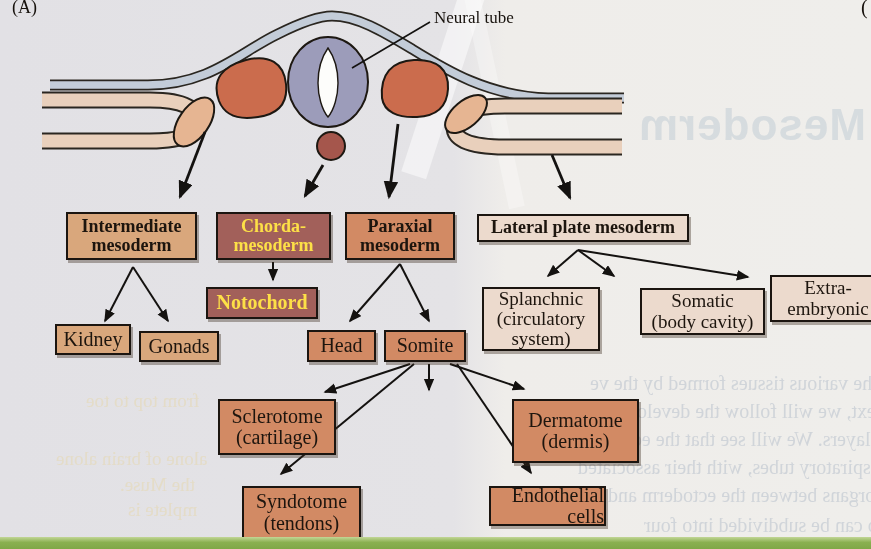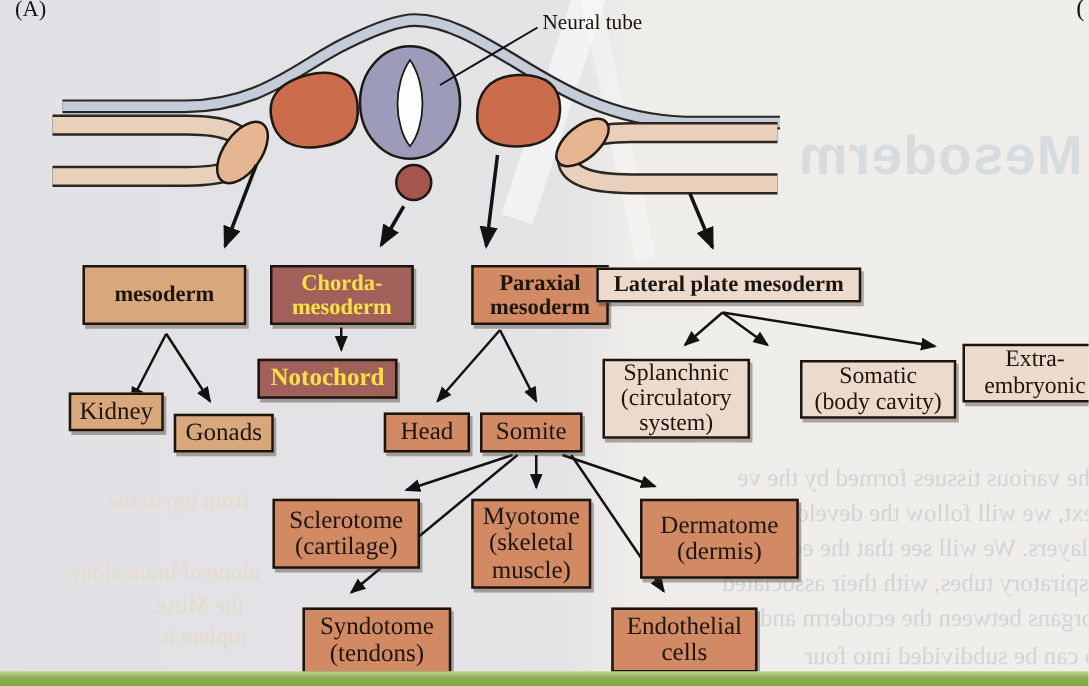--- a/index.html
+++ b/index.html
@@ -114,38 +114,39 @@
       <line x1="450" y1="364" x2="524" y2="389" marker-end="url(#ah)"></line>
       <line x1="457" y1="364" x2="531" y2="473" marker-end="url(#ah)"></line>
     </g>
   </svg>
 
   <div class="fig-label" style="left:12px;top:-3px;font-size:18px;">(A)</div>
   <div class="fig-label" style="left:861px;top:-4px;font-size:20px;">(</div>
   <div class="fig-label" style="left:434px;top:8px;font-size:17px;font-weight:normal;">Neural tube</div>
 
   <div class="box tan bold f18" style="left:66px;top:212px;width:131px;height:48px;">
+    <span>Intermediate</span>
     <span>mesoderm</span>
   </div>
   <div class="box mauve bold f18" style="left:216px;top:212px;width:115px;height:48px;">
     <span>Chorda-</span>
     <span>mesoderm</span>
   </div>
-  <div class="box salmon bold f18" style="left:345px;top:212px;width:110px;height:48px;margin-left:32px;">
+  <div class="box salmon bold f18" style="left:345px;top:212px;width:110px;height:48px;">
     <span>Paraxial</span>
     <span>mesoderm</span>
   </div>
   <div class="box pale bold f18" style="left:477px;top:214px;width:212px;height:28px;">
     <span>Lateral plate mesoderm</span>
   </div>
 
   <div class="box mauve bold f20" style="left:206px;top:287px;width:112px;height:32px;">
     <span>Notochord</span>
   </div>
-  <div class="box tan f20" style="left:55px;top:314px;width:76px;height:31px;">
+  <div class="box tan f20" style="left:55px;top:324px;width:76px;height:31px;">
     <span>Kidney</span>
   </div>
   <div class="box tan f20" style="left:139px;top:331px;width:80px;height:31px;">
     <span>Gonads</span>
   </div>
   <div class="box salmon f20" style="left:307px;top:330px;width:69px;height:32px;">
     <span>Head</span>
   </div>
   <div class="box salmon f20" style="left:384px;top:330px;width:82px;height:32px;">
     <span>Somite</span>
@@ -161,32 +162,27 @@
   </div>
   <div class="box pale f19" style="left:747px;top:275px;width:116px;height:47px;margin-left:23px;">
     <span>Extra-</span>
     <span>embryonic</span>
   </div>
 
   <div class="box salmon f20" style="left:218px;top:399px;width:118px;height:56px;">
     <span>Sclerotome</span>
     <span>(cartilage)</span>
   </div>
-  <div class="box salmon f20" style="left:377px;top:399px;width:96px;height:72px;">
-    <span>Myotome</span>
-    <span>(skeletal</span>
-    <span>muscle)</span>
-  </div>
   <div class="box salmon f20" style="left:512px;top:399px;width:127px;height:64px;">
     <span>Dermatome</span>
     <span>(dermis)</span>
   </div>
   <div class="box salmon f20" style="left:242px;top:486px;width:119px;height:53px;">
     <span>Syndotome</span>
     <span>(tendons)</span>
   </div>
-  <div class="box salmon f20" style="left:489px;top:486px;width:117px;height:52px;">
+  <div class="box salmon f20" style="left:489px;top:486px;width:117px;height:40px;align-items:flex-end;">
     <span>Endothelial</span>
     <span>cells</span>
   </div>
 
   <div id="green-strip"></div>
 </div>
 
 </body></html>

